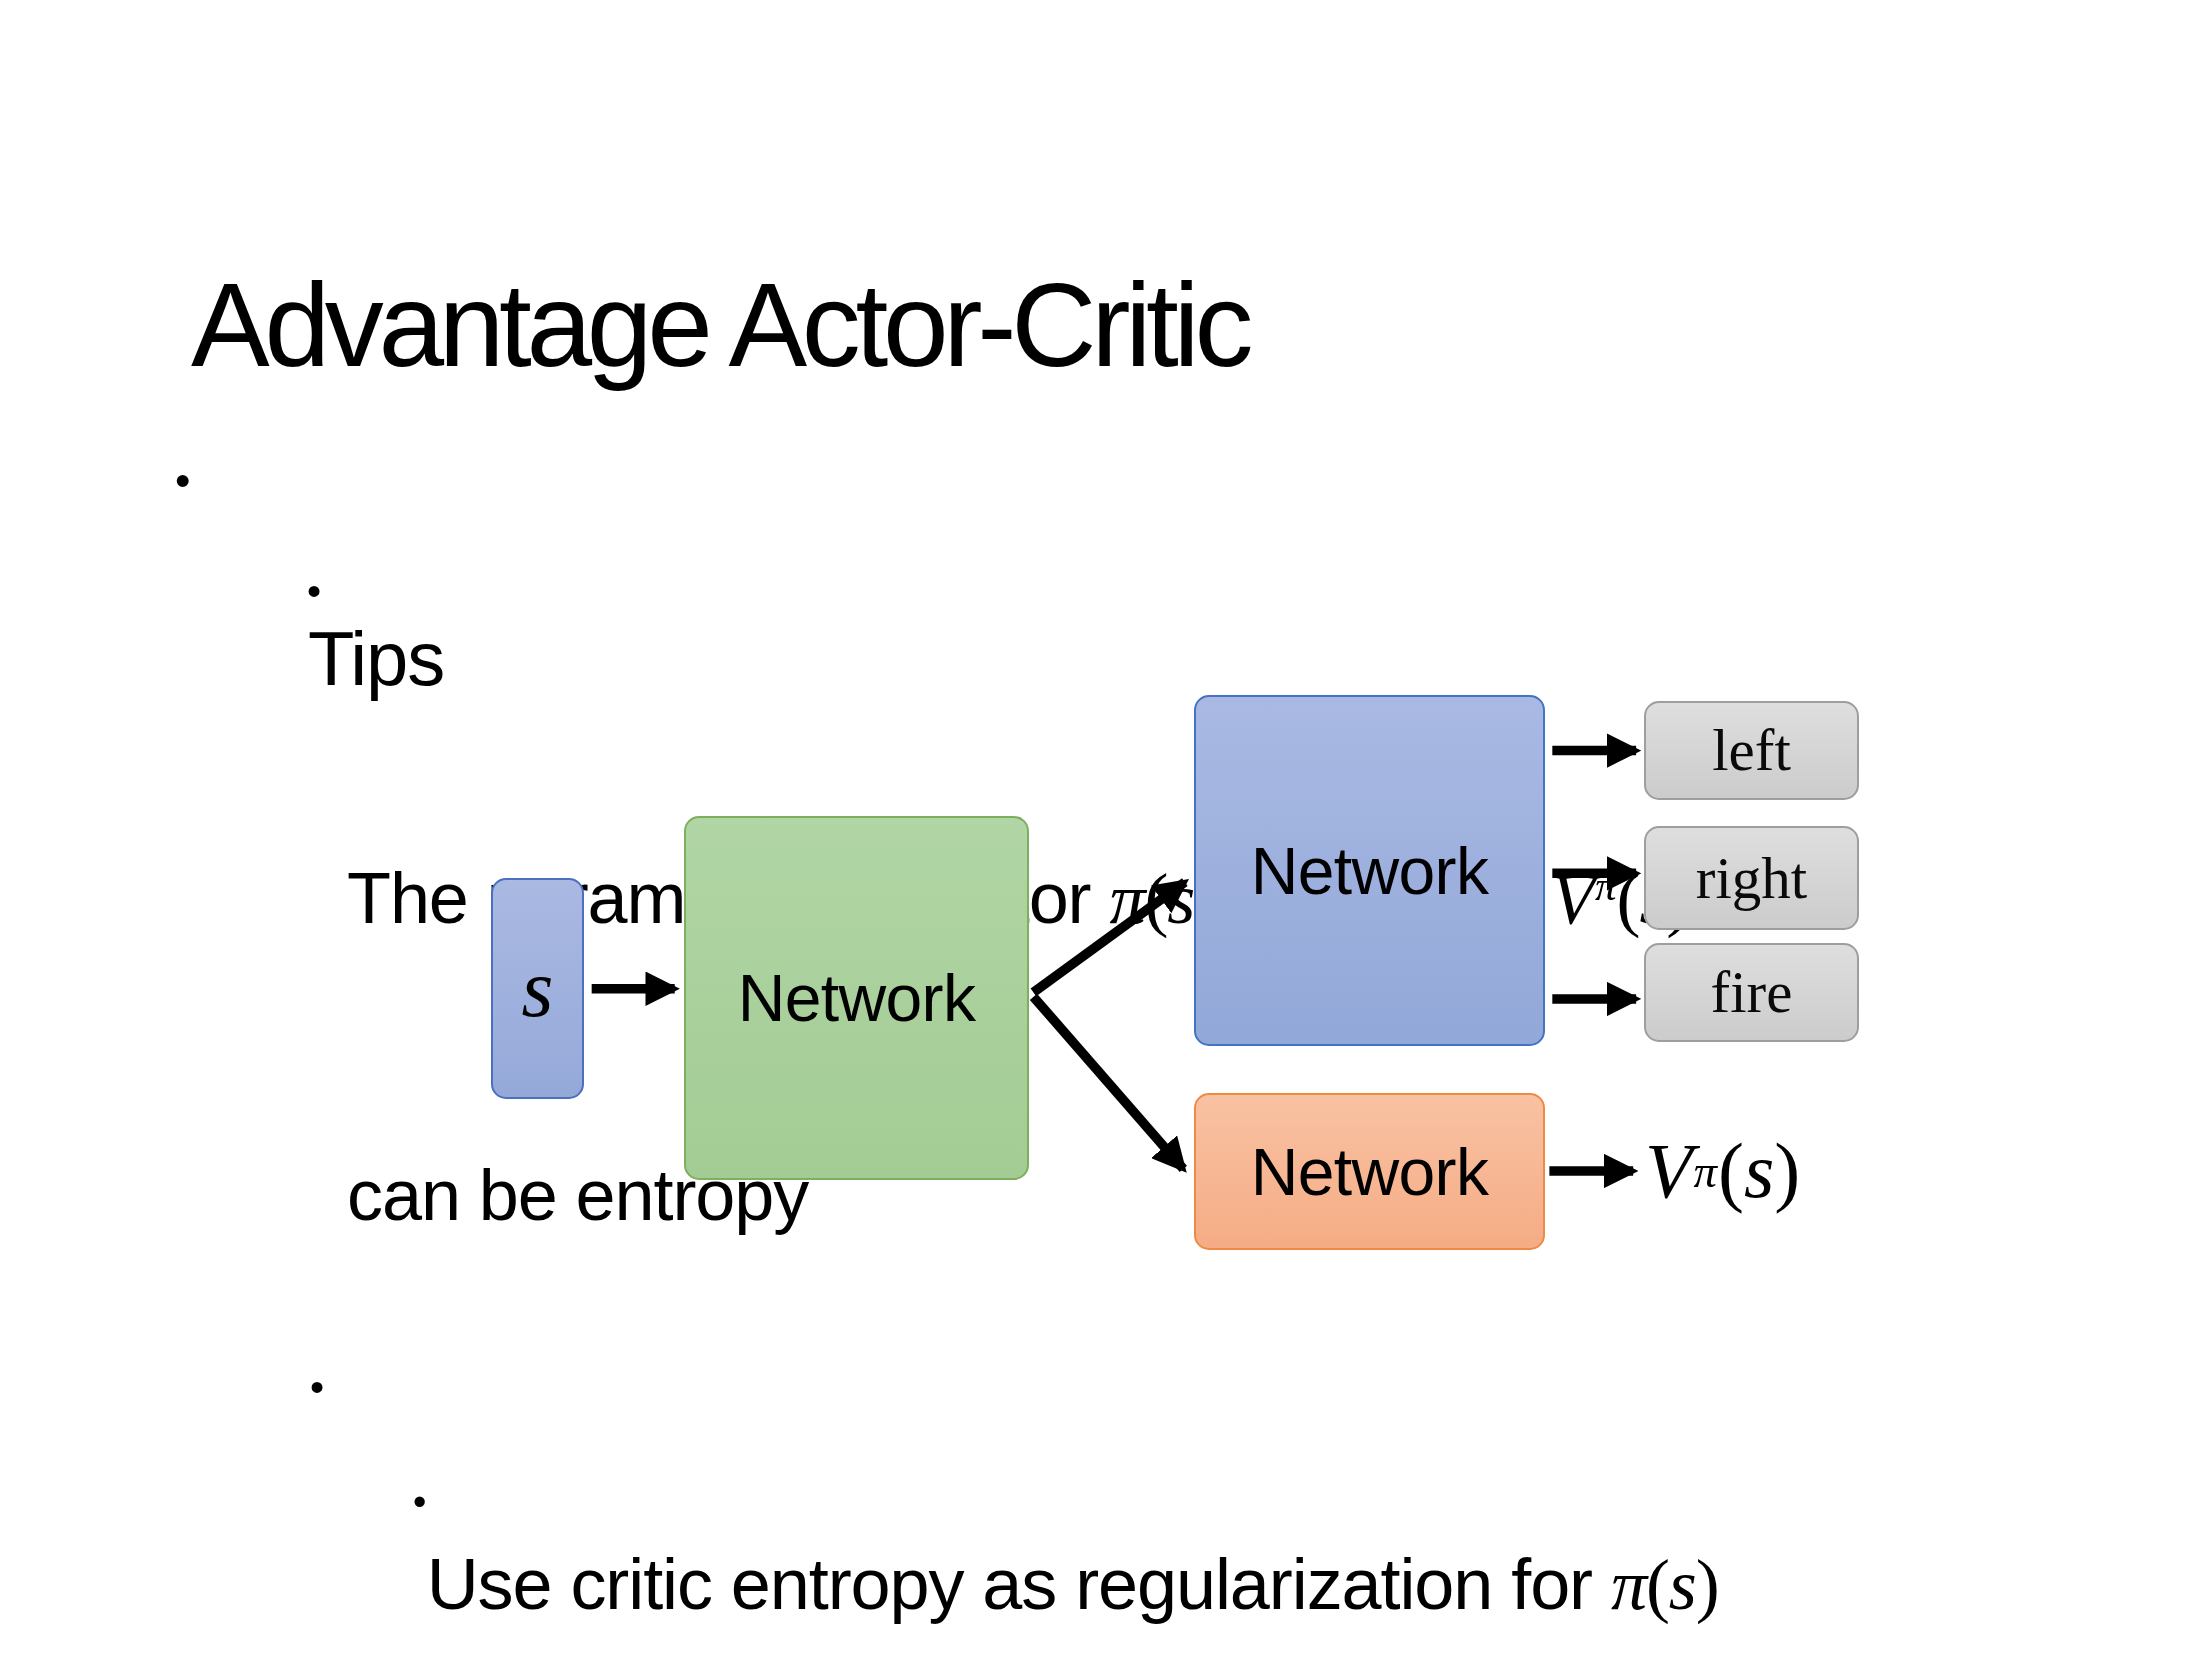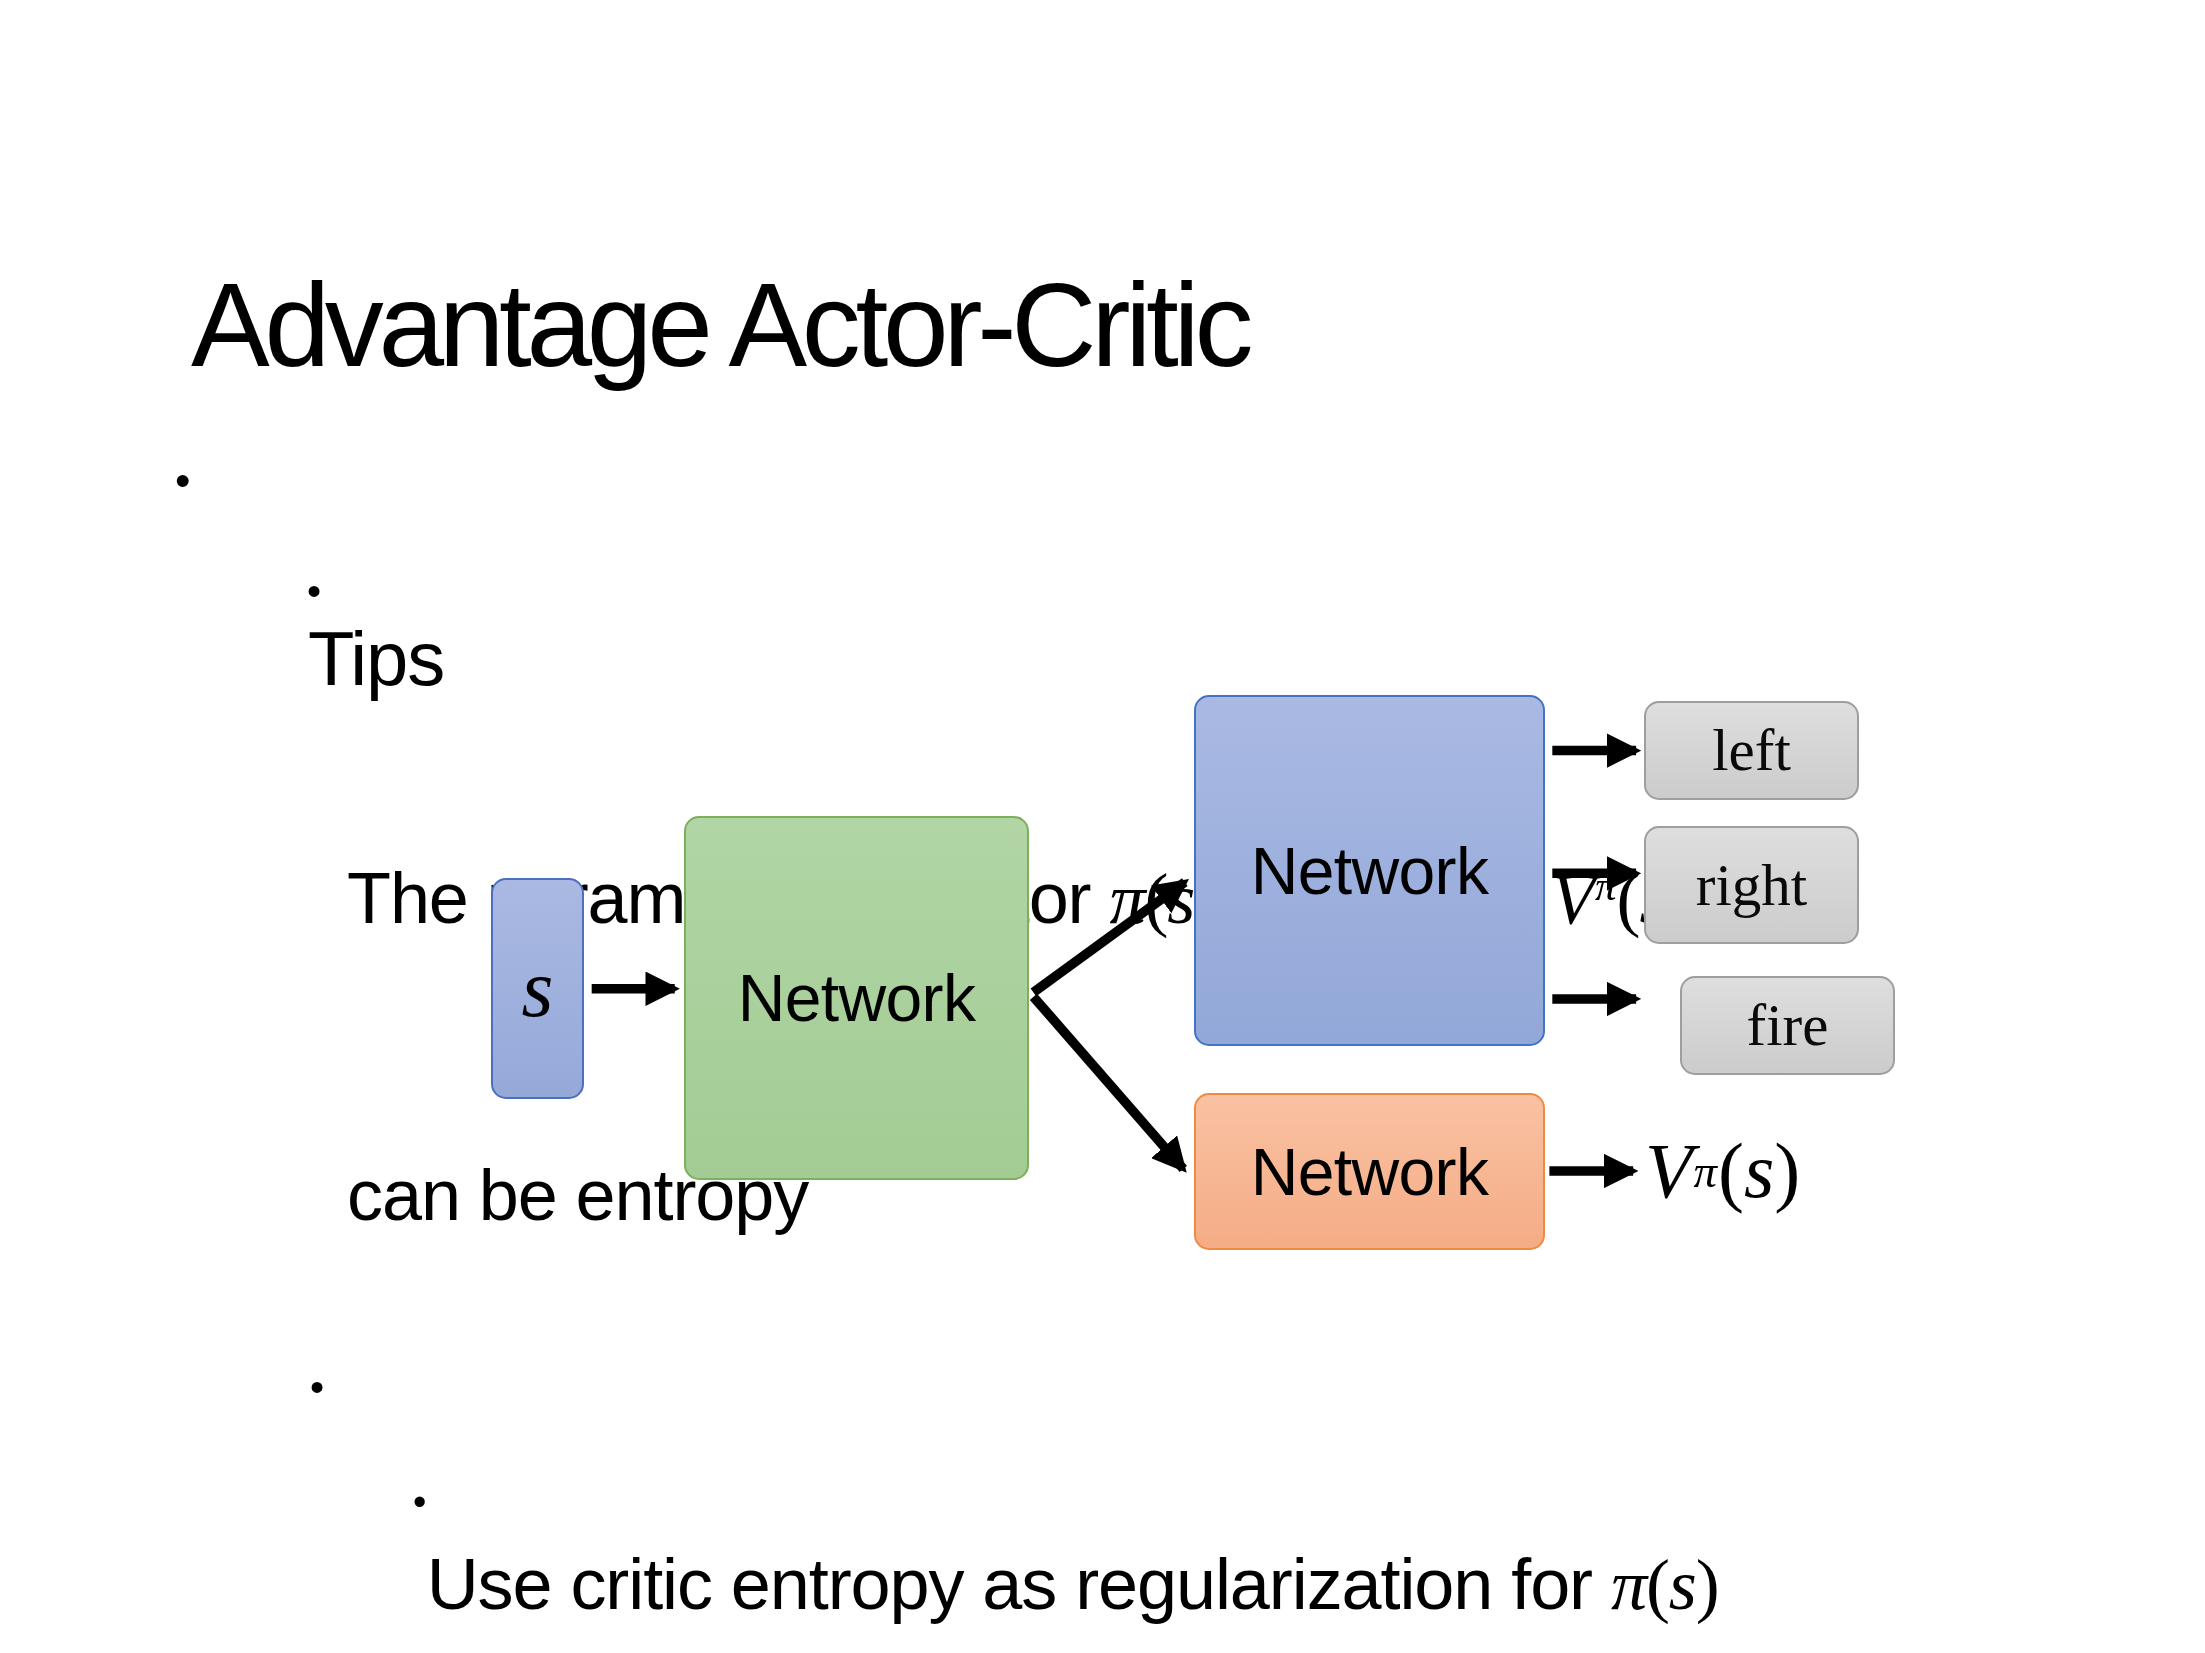--- a/index.html
+++ b/index.html
@@ -62,22 +62,22 @@
     border:2.2px solid #ed8b45;
     font-size:66px;letter-spacing:-0.01em;
   }
   .box-action{
     width:215px;height:99px;left:1644px;
     background:linear-gradient(#dedede,#cccccc);
     border:2.2px solid #9e9e9e;
     font-family:"Liberation Serif",serif;font-size:59px;color:#0a0a0a;
   }
   .action-left{top:701px;}
-  .action-right{top:826px;height:118px;text-align:right;}
-  .action-fire{top:976px;margin-left:36px;}
+  .action-right{top:826px;height:104px;text-align:right;}
+  .action-fire{top:943px;}
   .critic-output{
     position:absolute;left:1645px;top:1116px;height:110px;
     display:flex;align-items:center;
     font-size:78px;white-space:nowrap;
   }
   
   .arrows{position:absolute;left:0;top:0;}
   .arrows line{stroke:#000;stroke-width:13;}
 </style>
 </head>

